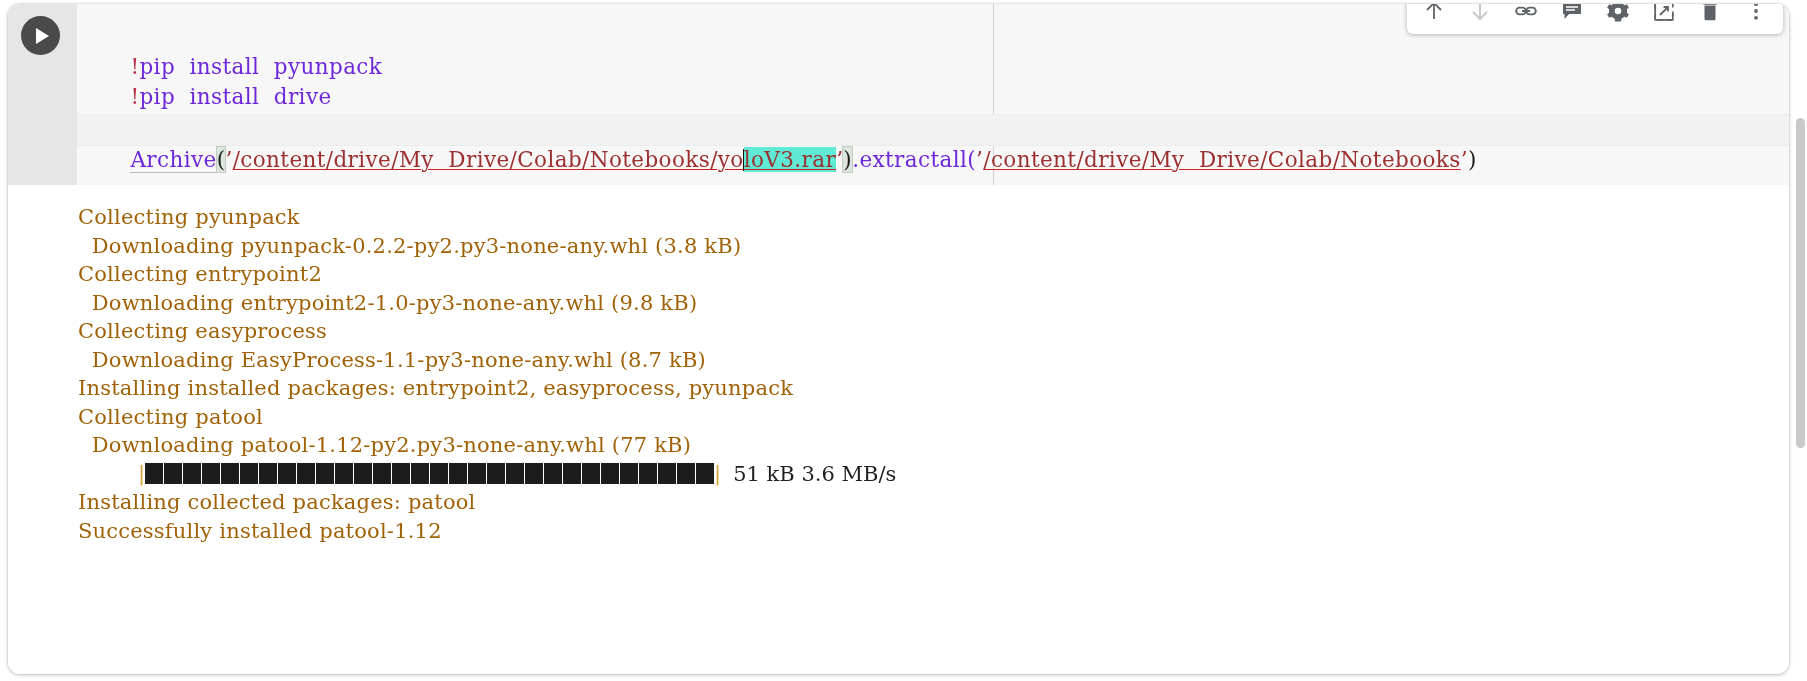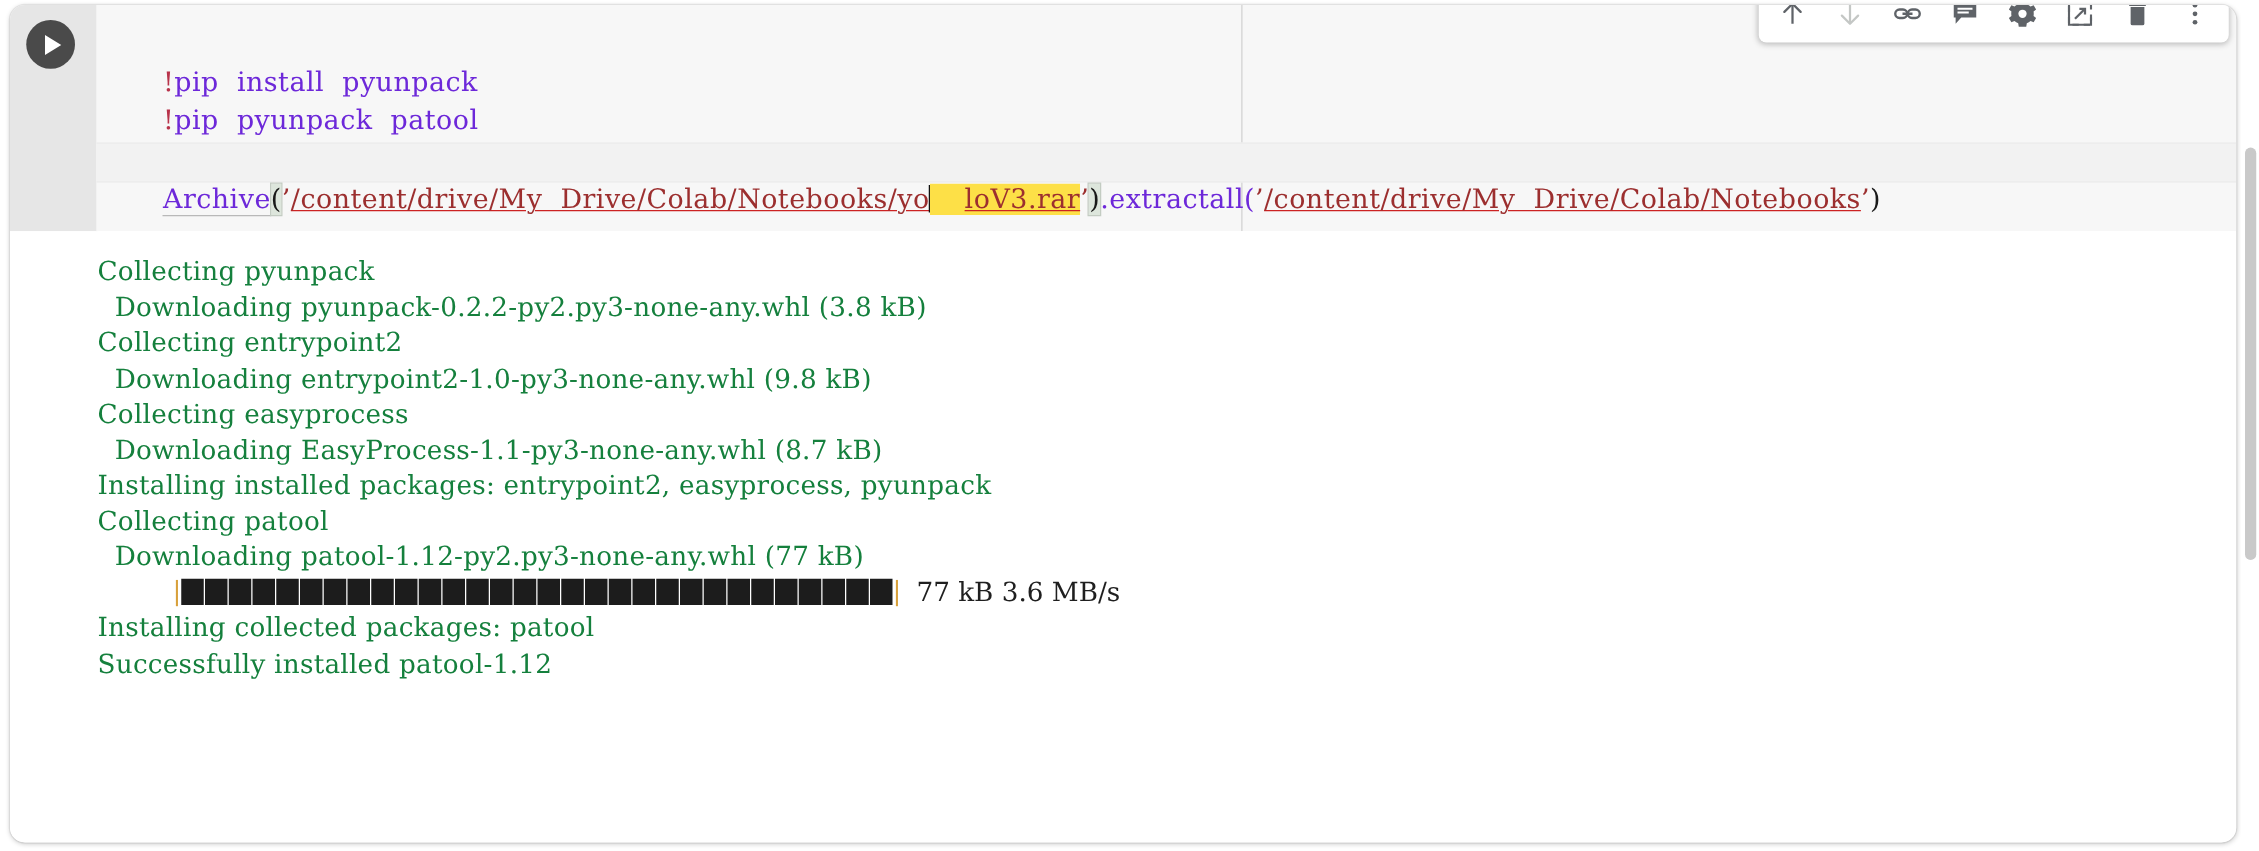--- a/index.html
+++ b/index.html
@@ -110,22 +110,21 @@
   
   .squiggle {
     text-decoration: underline;
     text-decoration-color: #cc2222;
     text-decoration-thickness: 1.4px;
     text-underline-offset: 2px;
   }
 
   
   .sel {
-    background: #fde047;
-    padding-left: 28px;
+    background: #5eead4;
   }
   
   .bracket {
     background: #dde6dc;
     outline: 1px solid #c3ccc2;
   }
   
   .caret {
     display: inline-block;
     width: 0;
@@ -181,21 +180,21 @@
     top: 18px;
     right: 10px;
   }
   .out-line {
     height: 28.5px;
     line-height: 28.5px;
     white-space: pre;
     font-family: "DejaVu Serif", "Liberation Serif", serif;
     font-size: 21px;
     letter-spacing: 0.2px;
-    color: #15803d;
+    color: #a16207;
   }
   
   .pbar-line {
     height: 28.5px;
     line-height: 28.5px;
     display: flex;
     align-items: center;
     white-space: pre;
     font-family: "DejaVu Serif", "Liberation Serif", serif;
     font-size: 21px;
@@ -251,21 +250,21 @@
 
   <div id="code-area">
 
     <div id="column-ruler"></div>
 
     <div class="code-line l1">
       <span class="pad"></span><span class="tok-bang">!</span><span class="tok-plain">pip  install  pyunpack</span>
     </div>
 
     <div class="code-line l2">
-      <span class="pad"></span><span class="tok-bang">!</span><span class="tok-plain">pip  pyunpack  patool</span>
+      <span class="pad"></span><span class="tok-bang">!</span><span class="tok-plain">pip  install  drive</span>
     </div>
 
     <div class="code-line l3">
       <span class="pad"></span><span class="tok-kw">from</span><span class="tok-plain">  pyunpack  </span><span class="tok-kw">import</span><span class="tok-plain">  Archive</span>
     </div>
 
     <div class="code-line l4">
       <span class="pad"></span><span class="tok-plain call-underline">Archive</span><span class="tok-punct bracket">(</span><span class="tok-str">’</span><span class="tok-str squiggle">/content/drive/My  Drive/Colab/Notebooks/yo</span><span class="caret"></span><span class="tok-str squiggle sel">loV3.rar</span><span class="tok-str">’</span><span class="tok-punct bracket">)</span><span class="tok-plain">.extractall(</span><span class="tok-str">’</span><span class="tok-str squiggle">/content/drive/My  Drive/Colab/Notebooks</span><span class="tok-str">’</span><span class="tok-punct">)</span>
     </div>
   </div>
@@ -344,21 +343,21 @@
       <div class="out-line">  Downloading EasyProcess-1.1-py3-none-any.whl (8.7 kB)</div>
       <div class="out-line">Installing installed packages: entrypoint2, easyprocess, pyunpack</div>
       <div class="out-line">Collecting patool</div>
       <div class="out-line">  Downloading patool-1.12-py2.py3-none-any.whl (77 kB)</div>
 
       <div class="pbar-line">
         <span style="display:inline-block;width:60px"></span>
         <span class="pbar-pipe">|</span>
         <span id="pbar-blocks"><i></i><i></i><i></i><i></i><i></i><i></i><i></i><i></i><i></i><i></i><i></i><i></i><i></i><i></i><i></i><i></i><i></i><i></i><i></i><i></i><i></i><i></i><i></i><i></i><i></i><i></i><i></i><i></i><i></i><i></i></span>
         <span class="pbar-pipe">|</span>
-        <span class="pbar-stats">77 kB 3.6 MB/s</span>
+        <span class="pbar-stats">51 kB 3.6 MB/s</span>
       </div>
 
       <div class="out-line">Installing collected packages: patool</div>
       <div class="out-line">Successfully installed patool-1.12</div>
     </div>
   </div>
 </div>
 
 <div id="page-scrollbar">
   <div class="thumb"></div>

